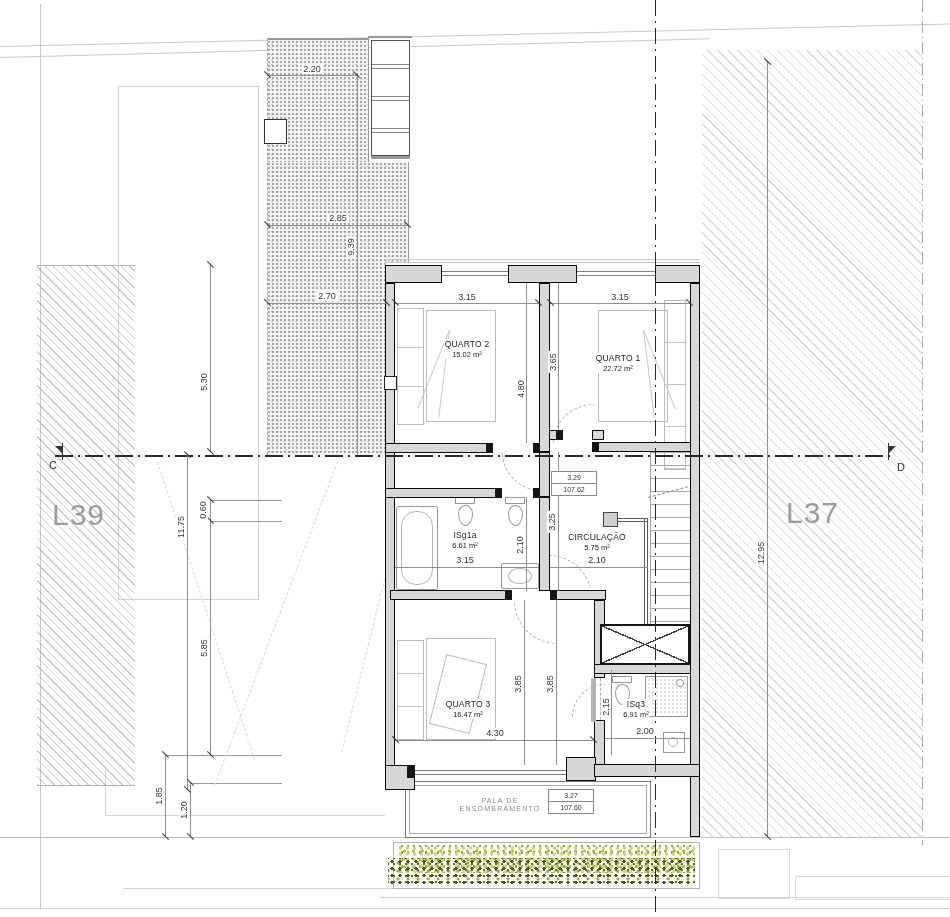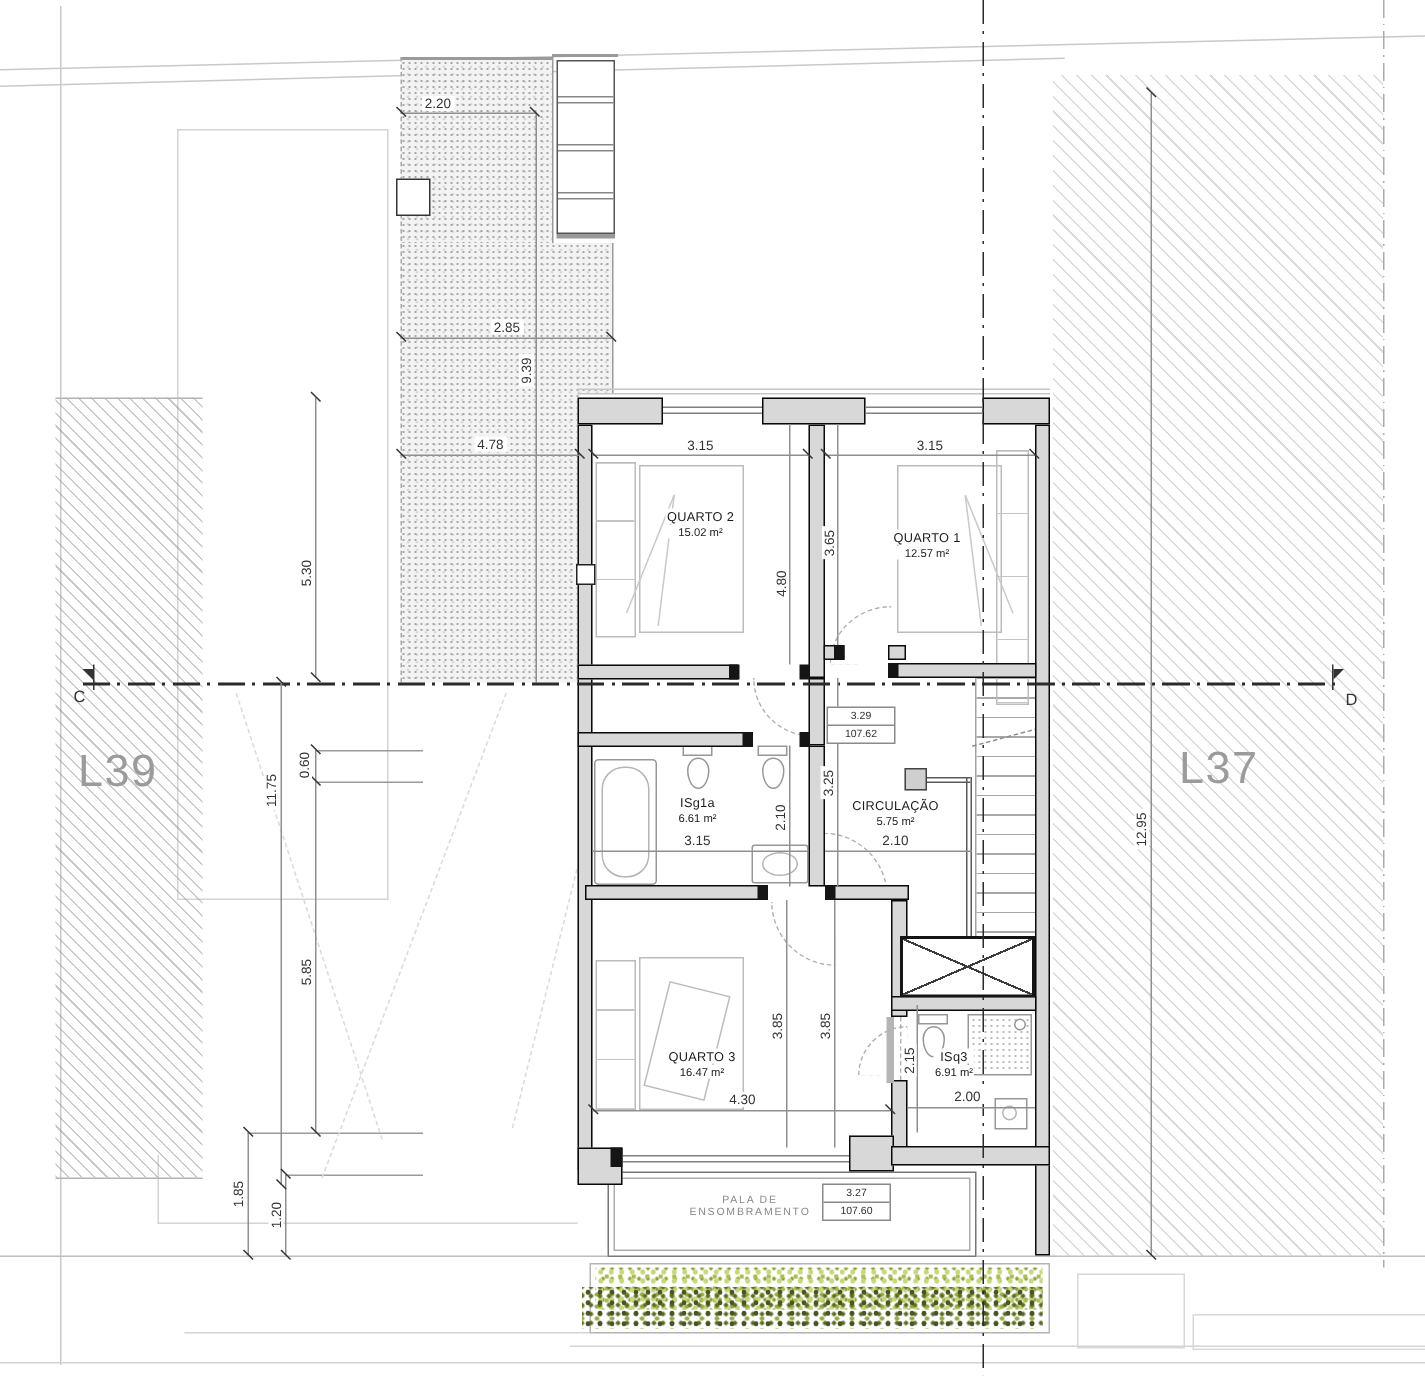--- a/index.html
+++ b/index.html
@@ -105,31 +105,31 @@
   <div class="hl" style="left:372px;top:96px;width:37px;background:#888;z-index:2"></div>
   <div class="hl" style="left:372px;top:100px;width:37px;background:#888;z-index:2"></div>
   <div class="hl" style="left:372px;top:128px;width:37px;background:#888;z-index:2"></div>
   <div class="hl" style="left:372px;top:132px;width:37px;background:#888;z-index:2"></div>
   <div class="hl" style="left:371px;top:156px;width:39px;height:3px;background:#999;z-index:2"></div>
   <div class="abs" style="left:264px;top:119px;width:23px;height:25px;background:#fff;border:1.5px solid #333;box-sizing:border-box;z-index:2"></div>
 
   <div class="dimline" style="left:267px;top:75px;width:90px;height:1px"></div>
   <div class="tick" style="left:263px;top:74px"></div>
     <div class="tick" style="left:352px;top:74px"></div>
-  <div class="dim" style="left:292px;top:69px">2.20</div>
+  <div class="dim" style="left:312px;top:69px">2.20</div>
 
   <div class="dimline" style="left:267px;top:225px;width:141px;height:1px"></div>
   <div class="tick" style="left:263px;top:224px"></div>
     <div class="tick" style="left:403px;top:224px"></div>
   <div class="dim" style="left:338px;top:218px">2.85</div>
 
   <div class="dimline" style="left:267px;top:303px;width:120px;height:1px"></div>
   <div class="tick" style="left:263px;top:302px"></div>
     <div class="tick" style="left:382px;top:302px"></div>
-  <div class="dim" style="left:327px;top:296px">4.78</div>
+  <div class="dim" style="left:327px;top:296px">2.70</div>
 
   <div class="dimline" style="left:357px;top:75px;width:1px;height:380px"></div>
   <div class="dim r" style="left:351px;top:247px">9.39</div>
 
   <div class="secline" style="left:55px;top:455px;width:840px"></div>
   <div class="abs" style="left:55px;top:446px;width:0;height:0;border-top:7px solid #333;border-left:7px solid transparent;z-index:6"></div>
   <div class="abs" style="left:62px;top:443px;width:1px;height:17px;background:#333;z-index:6"></div>
   <div class="mark-label" style="left:49px;top:459px">C</div>
   <div class="abs" style="left:889px;top:446px;width:0;height:0;border-top:7px solid #333;border-right:7px solid transparent;z-index:6"></div>
   <div class="abs" style="left:888px;top:443px;width:1px;height:17px;background:#333;z-index:6"></div>
@@ -305,21 +305,21 @@
   <div class="dim r" style="left:606px;top:707px">2.15</div>
   <div class="dimline" style="left:605px;top:738px;width:85px;height:1px"></div>
   <div class="dim" style="left:645px;top:731px">2.00</div>
 
   <div class="room-label" style="left:467px;top:339px">
     <div class="nm">QUARTO 2</div>
     <div class="ar">15.02 m²</div>
   </div>
   <div class="room-label" style="left:618px;top:353px">
     <div class="nm">QUARTO 1</div>
-    <div class="ar">12.57 m²</div>
+    <div class="ar">22.72 m²</div>
   </div>
   <div class="room-label" style="left:465px;top:530px">
     <div class="nm">ISg1a</div>
     <div class="ar">6.61 m²</div>
   </div>
   <div class="room-label" style="left:597px;top:532px">
     <div class="nm">CIRCULAÇÃO</div>
     <div class="ar">5.75 m²</div>
   </div>
   <div class="room-label" style="left:468px;top:699px">

